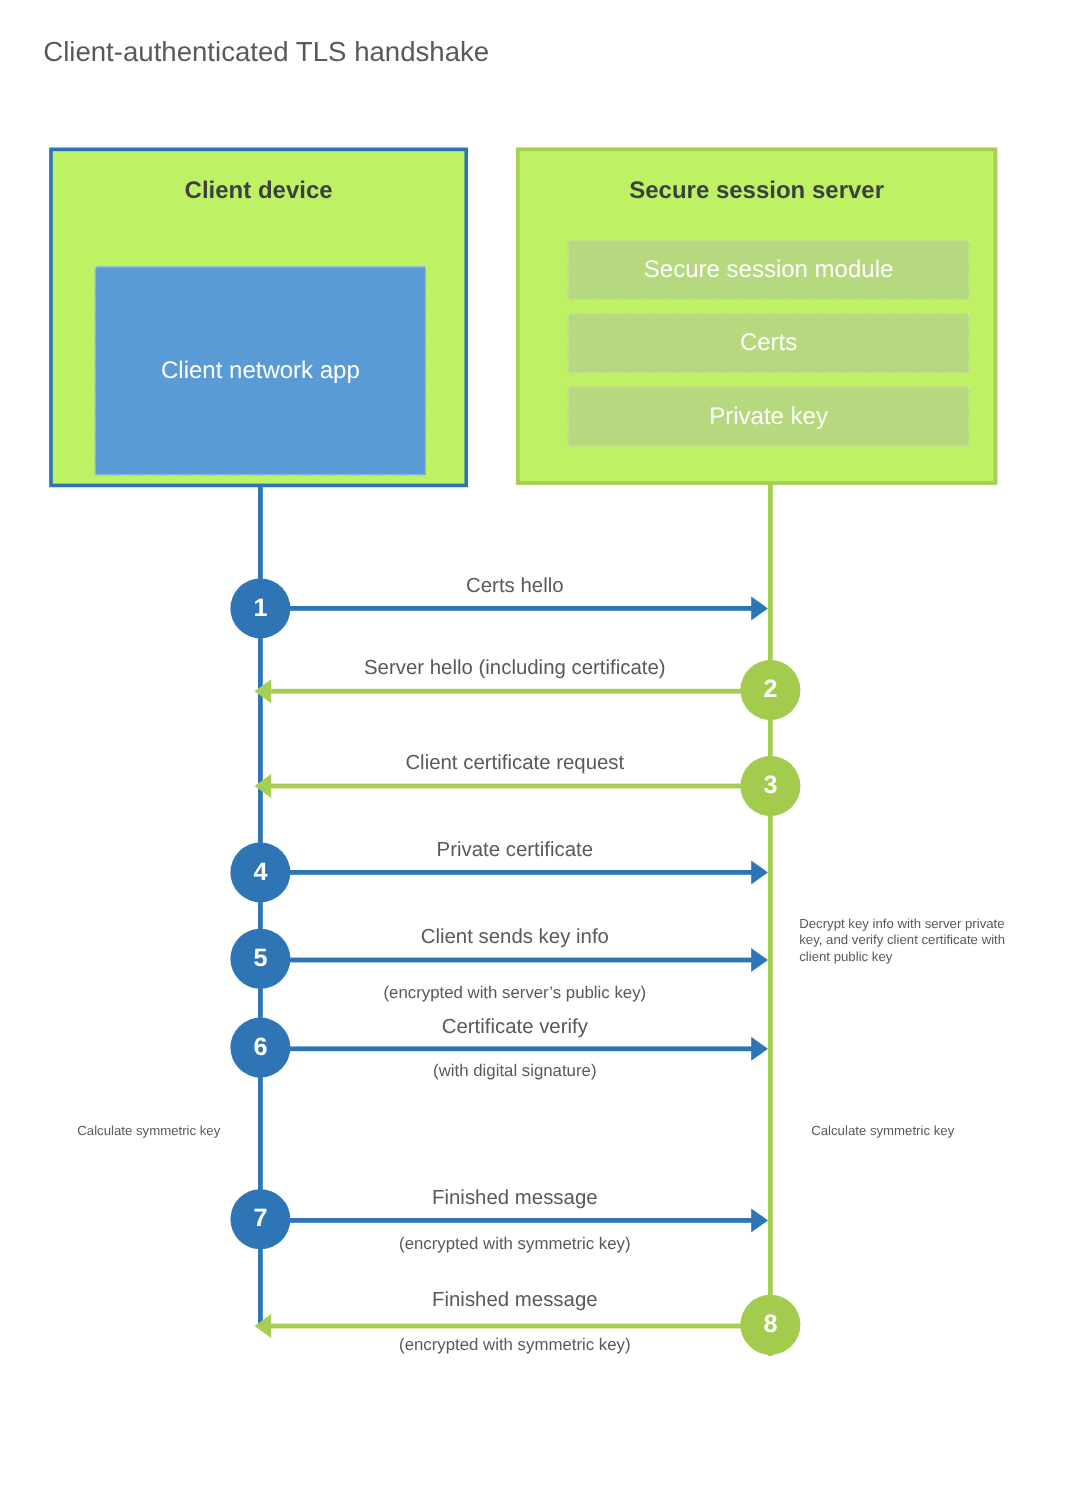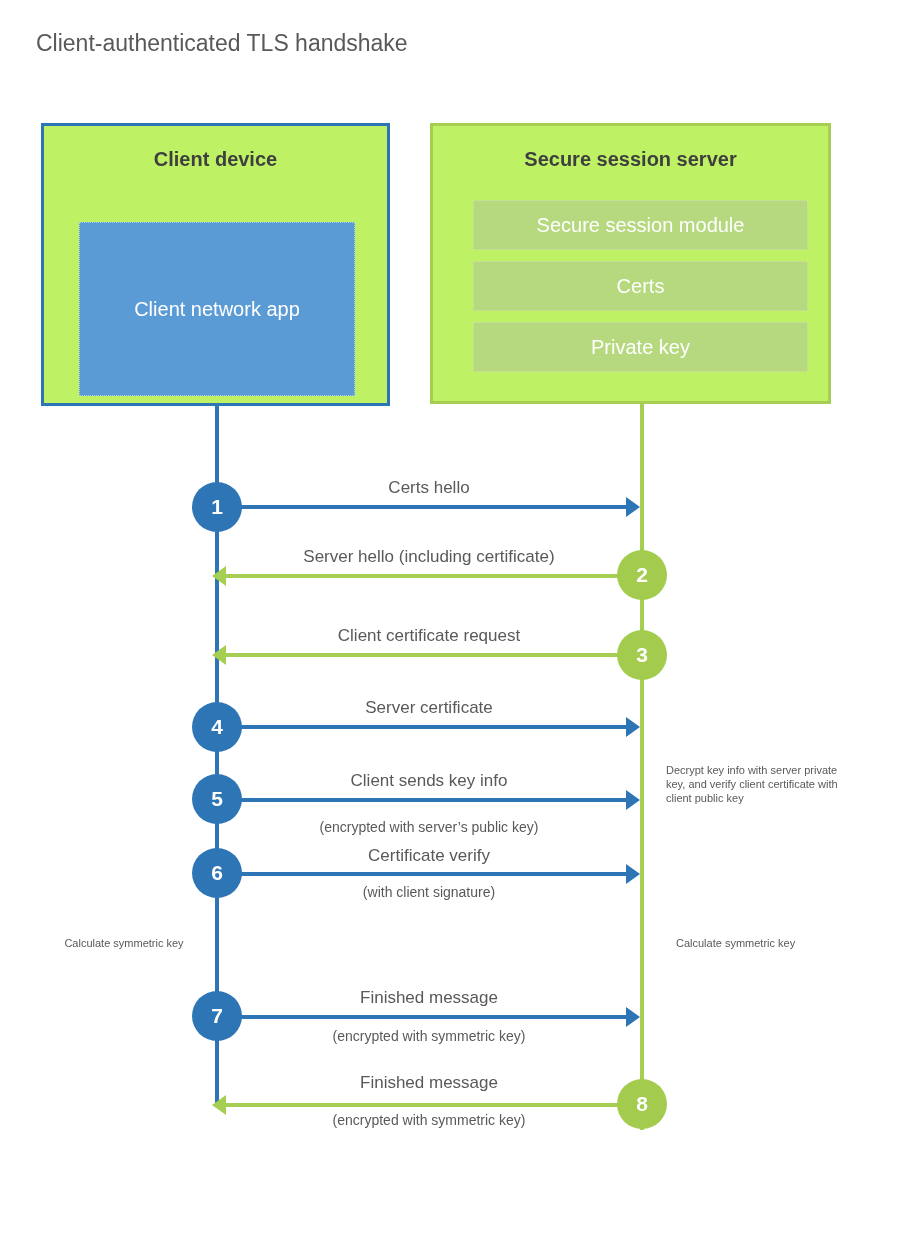--- a/index.html
+++ b/index.html
@@ -87,32 +87,32 @@
 
   <div class="circle green" style="top:550px">2</div>
   <div class="msg" style="top:547px">Server hello (including certificate)</div>
   <div class="msg-line green" style="top:574px"></div>
 
   <div class="circle green" style="top:630px">3</div>
   <div class="msg" style="top:626px">Client certificate request</div>
   <div class="msg-line green" style="top:653px"></div>
 
   <div class="circle blue" style="top:702px">4</div>
-  <div class="msg" style="top:698px">Server certificate</div>
+  <div class="msg" style="top:698px">Private certificate</div>
   <div class="msg-line blue" style="top:725px"></div>
 
   <div class="circle blue" style="top:774px">5</div>
   <div class="msg" style="top:771px">Client sends key info</div>
   <div class="msg-line blue" style="top:798px"></div>
   <div class="msg sub" style="top:819px">(encrypted with server’s public key)</div>
 
   <div class="circle blue" style="top:848px">6</div>
   <div class="msg" style="top:846px">Certificate verify</div>
   <div class="msg-line blue" style="top:872px"></div>
-  <div class="msg sub" style="top:884px">(with client signature)</div>
+  <div class="msg sub" style="top:884px">(with digital signature)</div>
 
   <div class="circle blue" style="top:991px">7</div>
   <div class="msg" style="top:988px">Finished message</div>
   <div class="msg-line blue" style="top:1015px"></div>
   <div class="msg sub" style="top:1028px">(encrypted with symmetric key)</div>
 
   <div class="circle green" style="top:1079px">8</div>
   <div class="msg" style="top:1073px">Finished message</div>
   <div class="msg-line green" style="top:1103px"></div>
   <div class="msg sub" style="top:1112px">(encrypted with symmetric key)</div>

